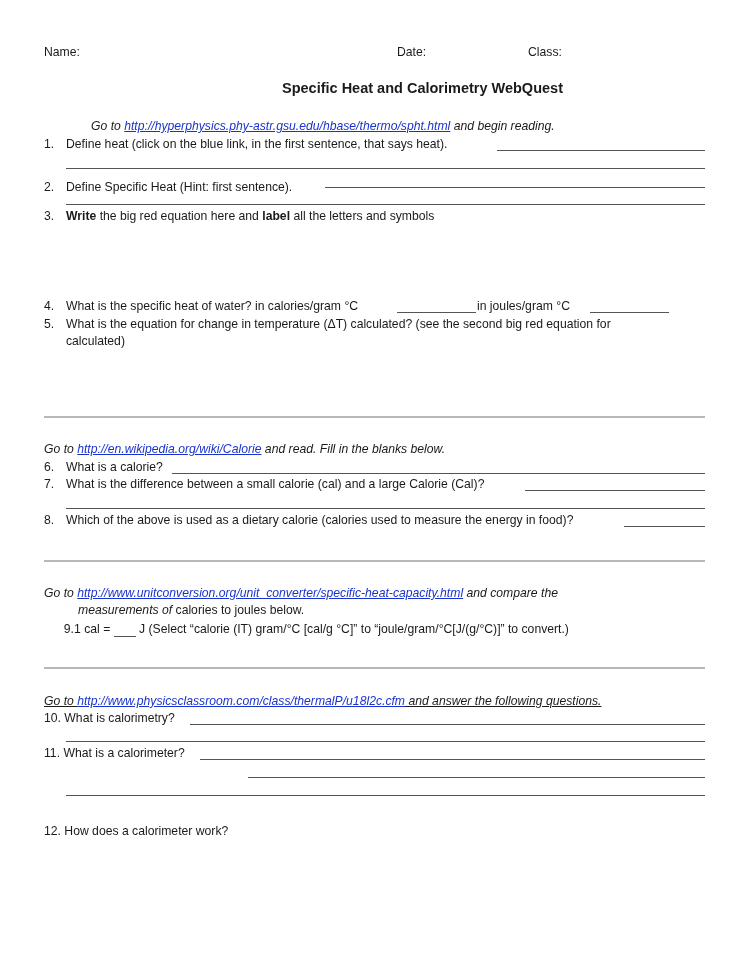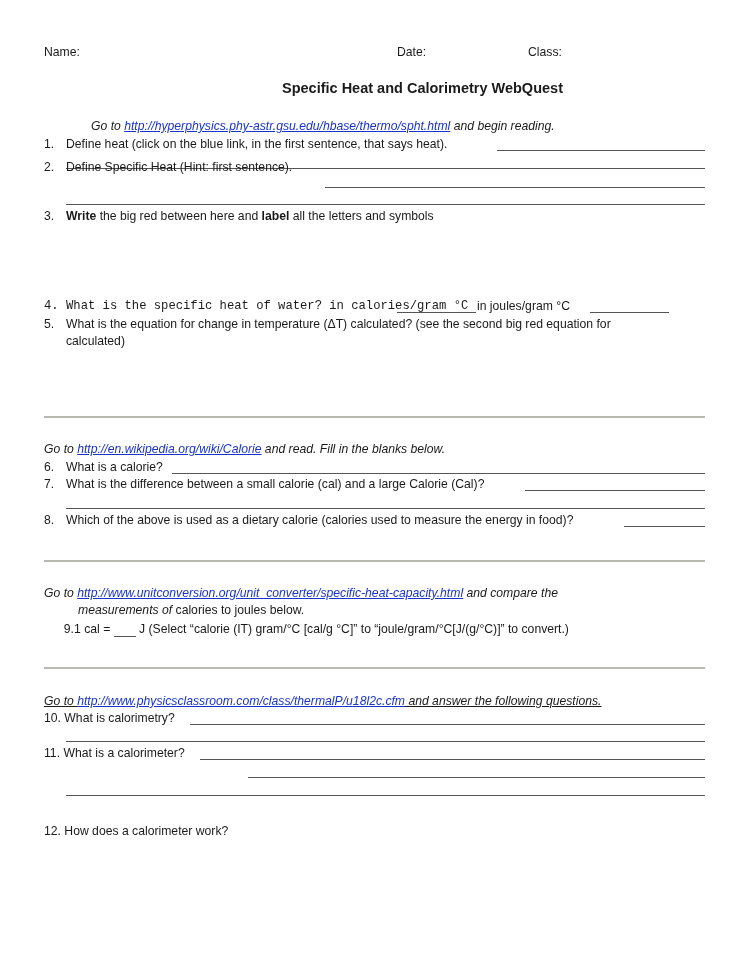--- a/index.html
+++ b/index.html
@@ -30,31 +30,31 @@
 <div class="abs it" style="left:44px; top:119px;margin-left:47px;">
   <span>Go to </span><a class="link">http://hyperphysics.phy-astr.gsu.edu/hbase/thermo/spht.html</a><span> and begin reading.</span>
 </div>
 
 <div class="abs" style="left:44px; top:137px;">
   <span class="num">1.</span><span>Define heat (click on the blue link, in the first sentence, that says heat).</span>
 </div>
 <div class="blank" style="left:497px; width:208px; top:150px;"></div>
 <div class="ans" style="top:168px;"></div>
 
-<div class="abs" style="left:44px; top:160px;">
+<div class="abs" style="left:44px; top:180px;">
   <span class="num">2.</span><span>Define Specific Heat (Hint: first sentence).</span>
 </div>
 <div class="blank" style="left:325px; width:380px; top:187px;"></div>
 <div class="ans" style="top:204px;"></div>
 
 <div class="abs" style="left:44px; top:209px;">
-  <span class="num">3.</span><b>Write</b><span> the big red between here and </span><b>label</b><span> all the letters and symbols</span>
+  <span class="num">3.</span><b>Write</b><span> the big red equation here and </span><b>label</b><span> all the letters and symbols</span>
 </div>
 
-<div class="abs" style="left:44px; top:299px;font-family:Liberation Mono, monospace;">
+<div class="abs" style="left:44px; top:299px;">
   <span class="num">4.</span><span>What is the specific heat of water?  in calories/gram °C</span>
 </div>
 <div class="blank" style="left:397px; width:79px; top:312px;"></div>
 <span class="abs" style="left:477px; top:299px;">in joules/gram °C</span>
 <div class="blank" style="left:590px; width:79px; top:312px;"></div>
 
 <div class="abs" style="left:44px; top:317px;">
   <span class="num">5.</span><span>What is the equation for change in temperature (ΔT) calculated? (see the second big red equation for</span>
 </div>
 <span class="abs" style="left:66px; top:334px;">calculated)</span>

